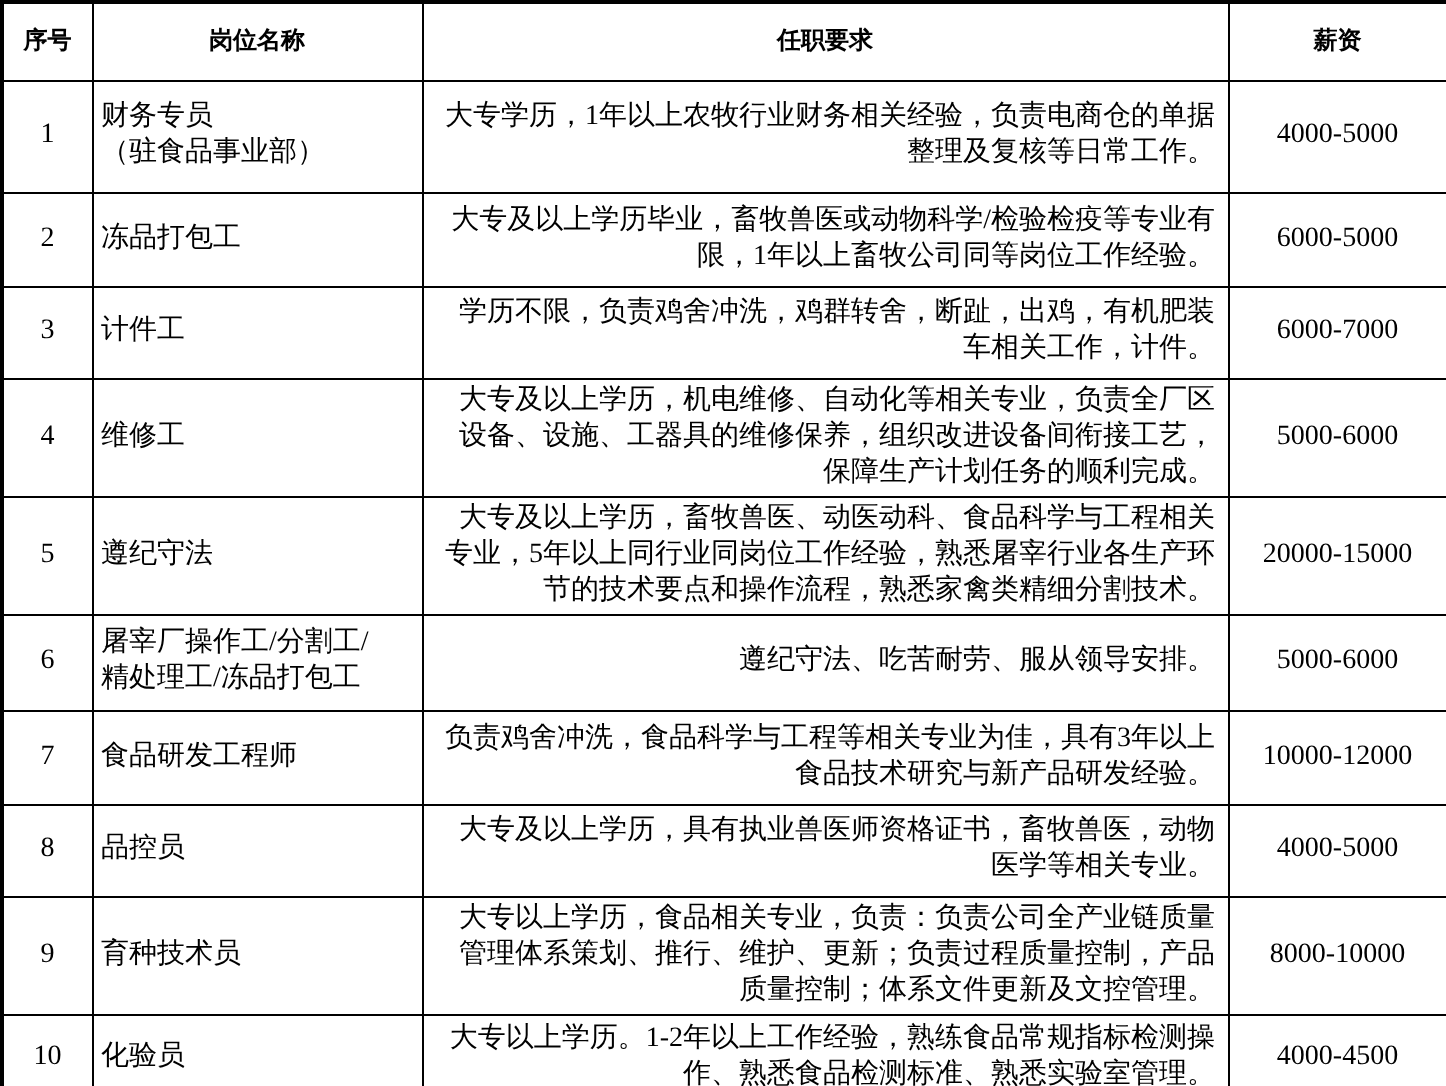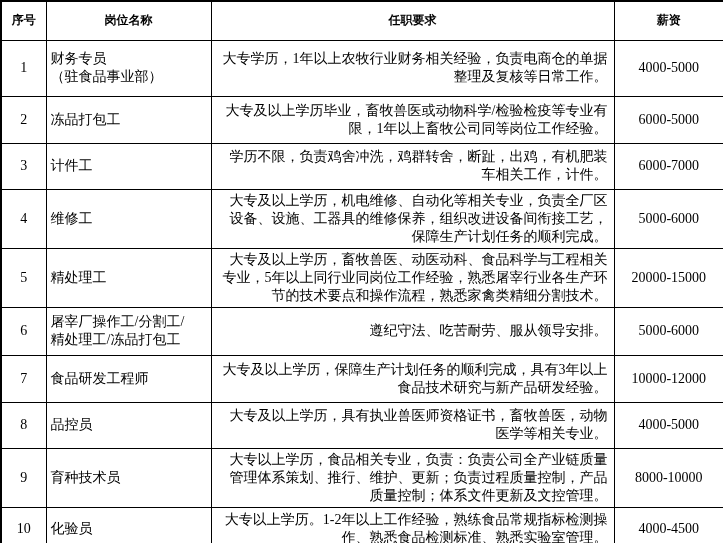--- a/index.html
+++ b/index.html
@@ -100,35 +100,35 @@
         <td class="sal-cell">6000-7000</td>
       </tr>
       <tr>
         <td class="num-cell">4</td>
         <td class="pos-cell">维修工</td>
         <td class="req-cell">大专及以上学历，机电维修、自动化等相关专业，负责全厂区设备、设施、工器具的维修保养，组织改进设备间衔接工艺，保障生产计划任务的顺利完成。</td>
         <td class="sal-cell">5000-6000</td>
       </tr>
       <tr>
         <td class="num-cell">5</td>
-        <td class="pos-cell">精处理工</td>
+        <td class="pos-cell">遵纪守法</td>
         <td class="req-cell">大专及以上学历，畜牧兽医、动医动科、食品科学与工程相关专业，5年以上同行业同岗位工作经验，熟悉屠宰行业各生产环节的技术要点和操作流程，熟悉家禽类精细分割技术。</td>
         <td class="sal-cell">20000-15000</td>
       </tr>
       <tr>
         <td class="num-cell">6</td>
         <td class="pos-cell">屠宰厂操作工/分割工/
 精处理工/冻品打包工</td>
         <td class="req-cell">遵纪守法、吃苦耐劳、服从领导安排。</td>
         <td class="sal-cell">5000-6000</td>
       </tr>
       <tr>
         <td class="num-cell">7</td>
         <td class="pos-cell">食品研发工程师</td>
-        <td class="req-cell">大专及以上学历，保障生产计划任务的顺利完成，具有3年以上食品技术研究与新产品研发经验。</td>
+        <td class="req-cell">负责鸡舍冲洗，食品科学与工程等相关专业为佳，具有3年以上食品技术研究与新产品研发经验。</td>
         <td class="sal-cell">10000-12000</td>
       </tr>
       <tr>
         <td class="num-cell">8</td>
         <td class="pos-cell">品控员</td>
         <td class="req-cell">大专及以上学历，具有执业兽医师资格证书，畜牧兽医，动物医学等相关专业。</td>
         <td class="sal-cell">4000-5000</td>
       </tr>
       <tr>
         <td class="num-cell">9</td>

